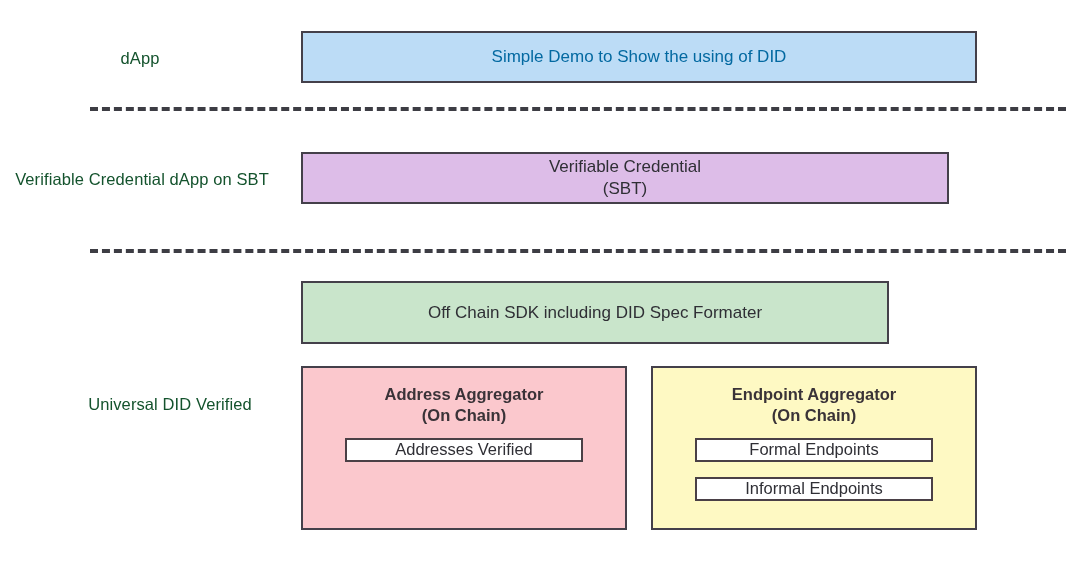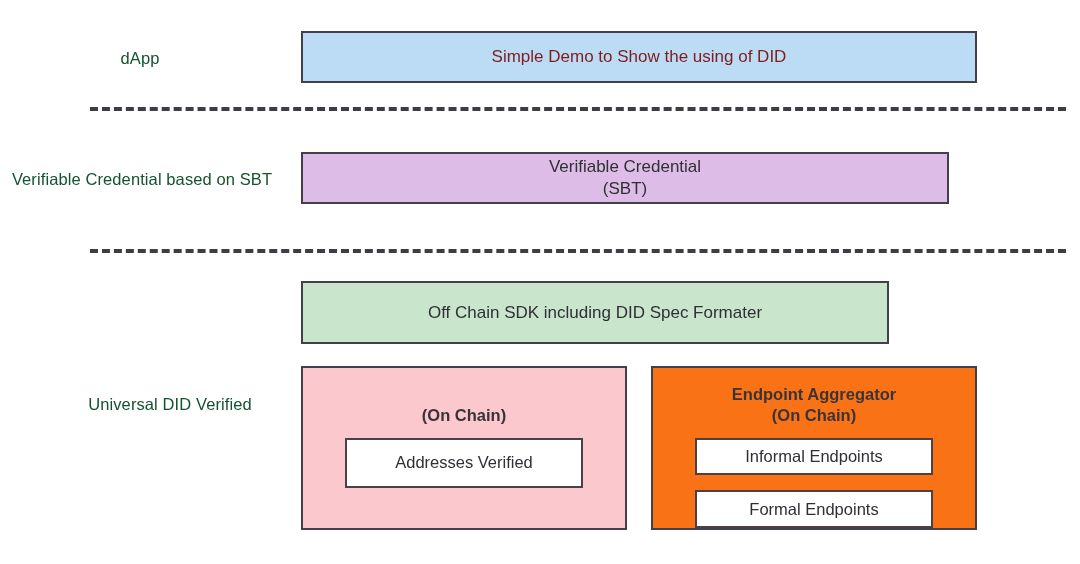--- a/index.html
+++ b/index.html
@@ -46,54 +46,54 @@
     display: flex;
     align-items: center;
     justify-content: center;
     text-align: center;
     line-height: 1.28;
   }
 
   .box-dapp {
     background: #bcdcf6;
     font-size: 17px;
-    color: #7f1d1d;
+    color: #0369a1;
   }
   .box-vc {
     background: #ddbde8;
     font-size: 17px;
     color: #2f2f35;
   }
   .box-sdk {
     background: #c9e5cb;
     font-size: 17px;
     color: #2f2f35;
   }
 
   .aggregator {
     flex-direction: column;
     justify-content: flex-start;
     padding-top: 16px;
   }
   .box-address { background: #fbc8cd; }
-  .box-endpoint { background: #f97316; }
+  .box-endpoint { background: #fef9c3; }
 
   .agg-title {
     font-size: 16.5px;
     font-weight: bold;
     color: #3a3338;
     line-height: 1.3;
     text-align: center;
     margin-bottom: 11px;
   }
 
   .inner-box {
     box-sizing: border-box;
     width: 238px;
-    height: 50px;
+    height: 24px;
     background: #ffffff;
     border: 2.5px solid #4a4046;
     display: flex;
     align-items: center;
     justify-content: center;
     font-size: 16.5px;
     color: #2f2f35;
     margin-bottom: 15px;
   }
   .inner-box:last-child { margin-bottom: 0; }
@@ -107,54 +107,54 @@
     <span>dApp</span>
   </div>
 
   <div class="box box-dapp" style="left:301px; top:31px; width:676px; height:52px;">
     <span>Simple Demo to Show the using of DID</span>
   </div>
 
   <div class="divider" style="left:90px; top:107px; width:976px;"></div>
 
   <div class="row-label" style="left:8px; top:169px; width:268px;">
-    <span>Verifiable Credential based on SBT</span>
+    <span>Verifiable Credential dApp on SBT</span>
   </div>
 
   <div class="box box-vc" style="left:301px; top:152px; width:648px; height:52px; flex-direction:column;">
     <span>Verifiable Credential</span>
     <span>(SBT)</span>
   </div>
 
   <div class="divider" style="left:90px; top:249px; width:976px;"></div>
 
   <div class="row-label" style="left:60px; top:394px; width:220px;">
     <span>Universal DID Verified</span>
   </div>
 
   <div class="box box-sdk" style="left:301px; top:281px; width:588px; height:63px;">
     <span>Off Chain SDK including DID Spec Formater</span>
   </div>
 
   <div class="box aggregator box-address" style="left:301px; top:366px; width:326px; height:164px;">
     <div class="agg-title">
-      <br>
+      <span>Address Aggregator</span><br>
       <span>(On Chain)</span>
     </div>
     <div class="inner-box">
       <span>Addresses Verified</span>
     </div>
   </div>
 
   <div class="box aggregator box-endpoint" style="left:651px; top:366px; width:326px; height:164px;">
     <div class="agg-title">
       <span>Endpoint Aggregator</span><br>
       <span>(On Chain)</span>
     </div>
     <div class="inner-box">
-      <span>Informal Endpoints</span>
+      <span>Formal Endpoints</span>
     </div>
     <div class="inner-box">
-      <span>Formal Endpoints</span>
+      <span>Informal Endpoints</span>
     </div>
   </div>
 
 </div>
 
 </body></html>

